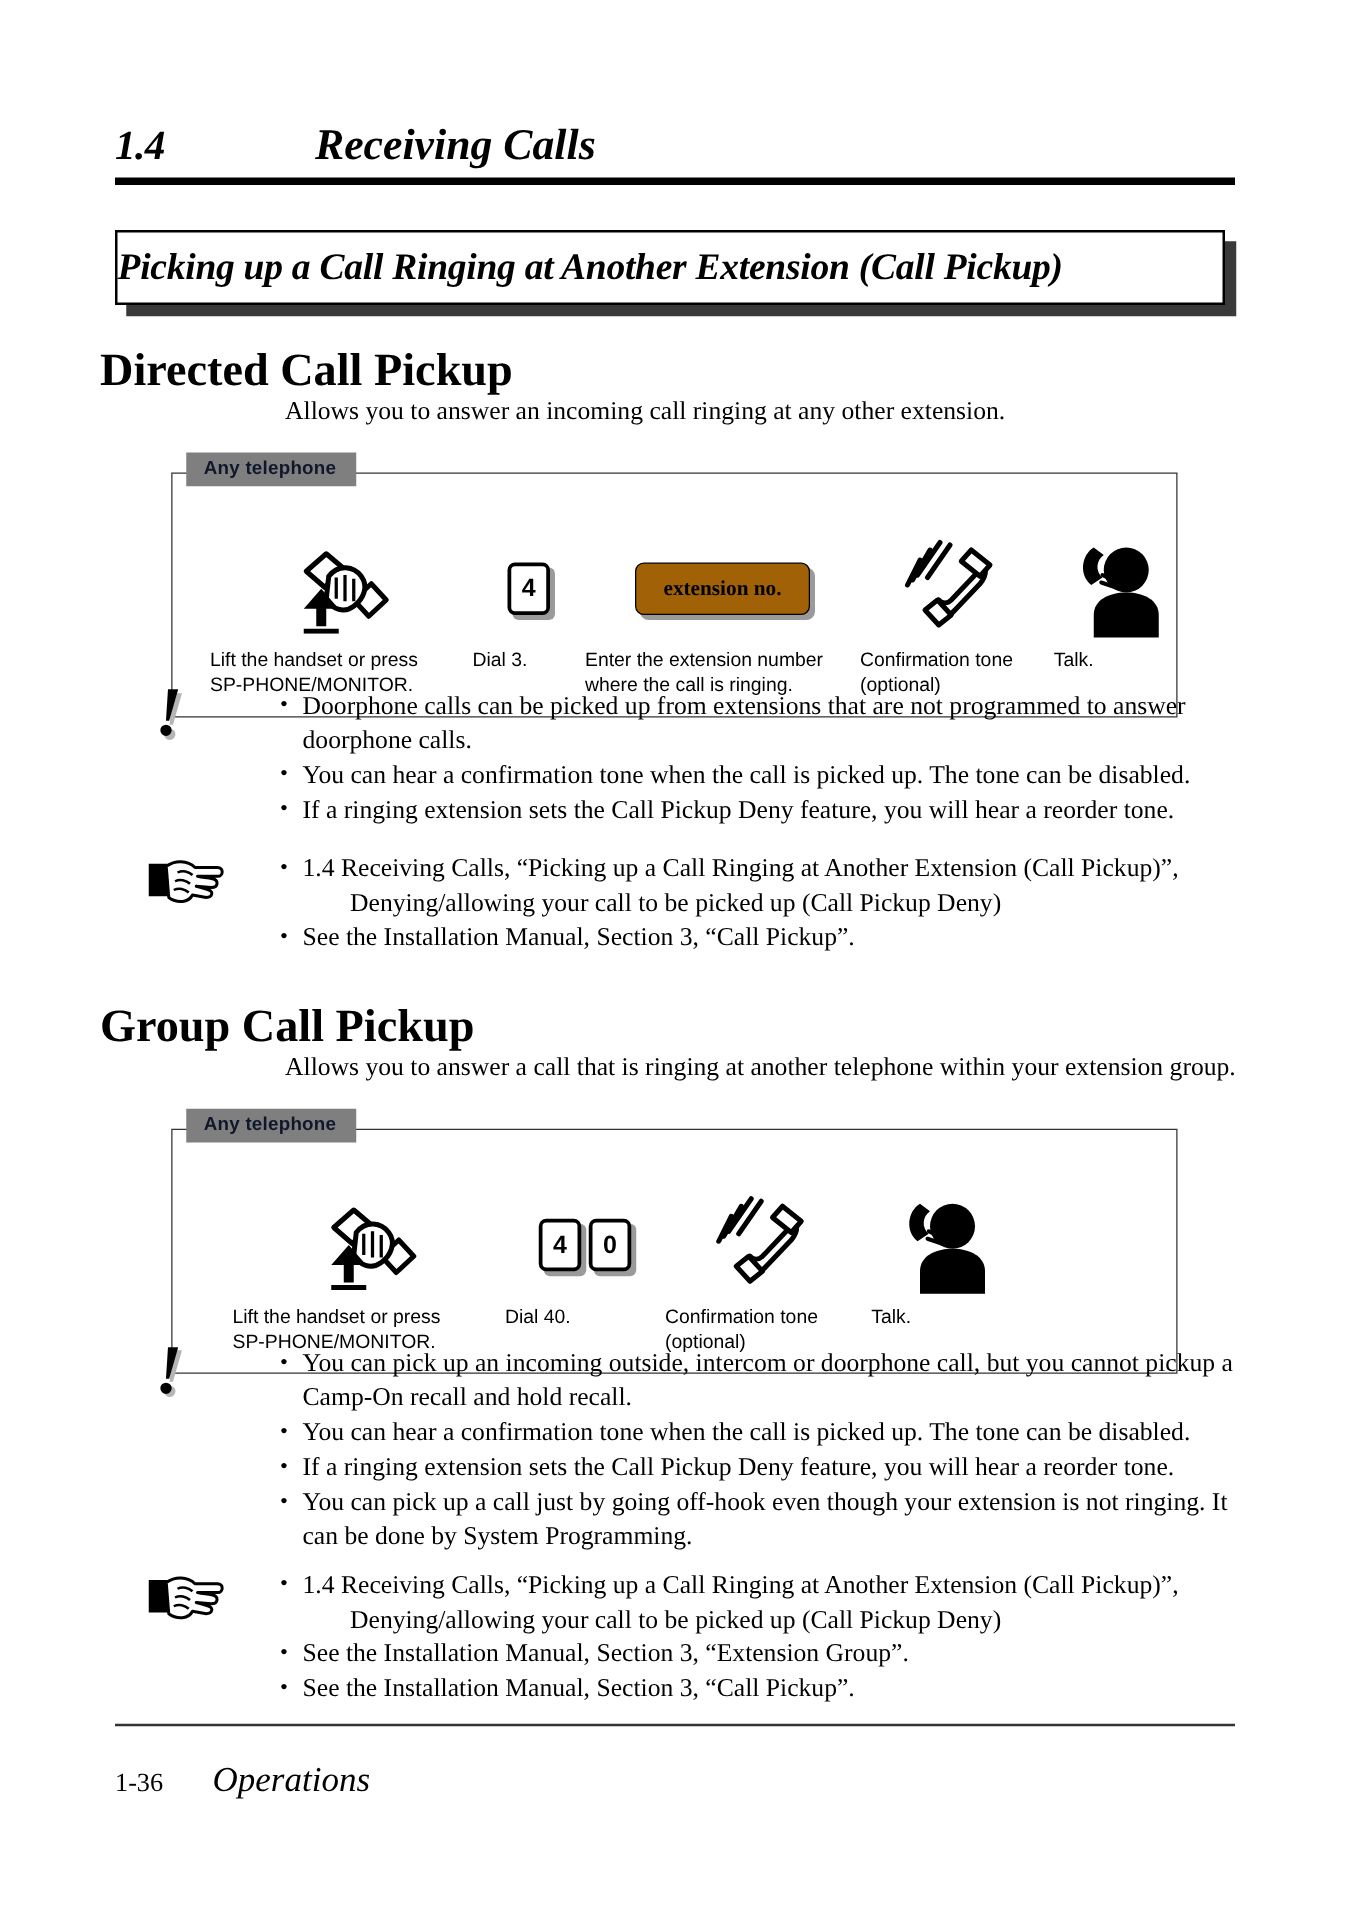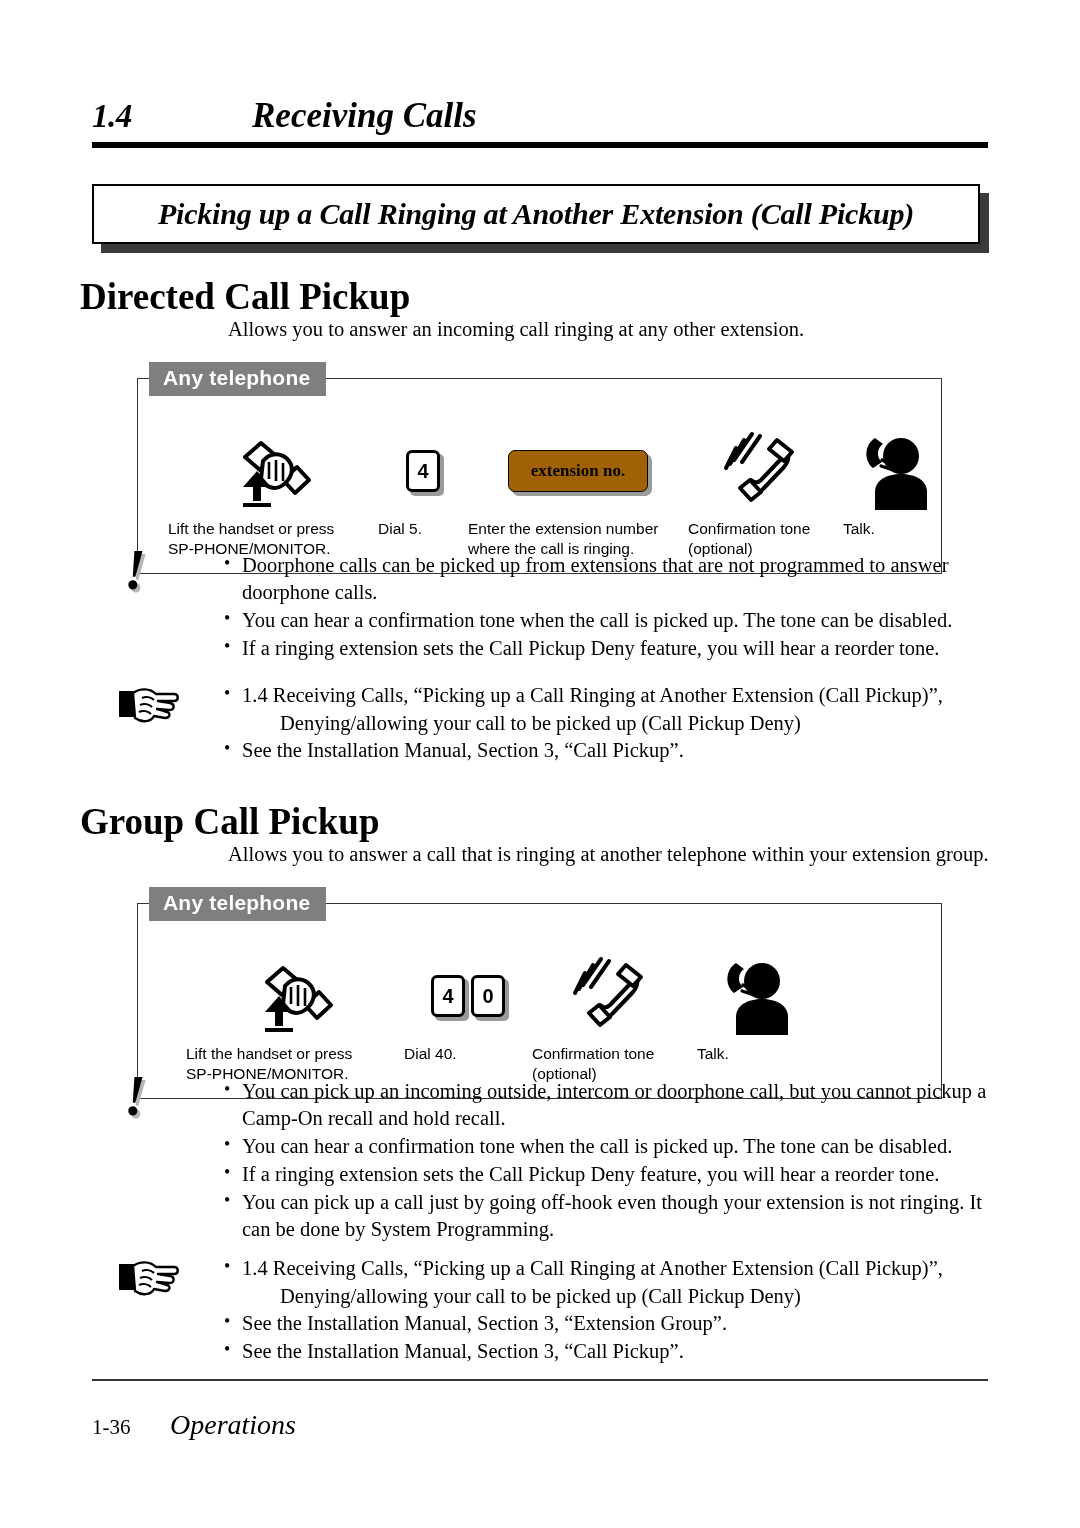--- a/index.html
+++ b/index.html
@@ -72,21 +72,21 @@
   .feature-box {
     position: absolute;
     left: 0;
     top: 0;
     width: 884px;
     height: 56px;
     background: #ffffff;
     border: 2px solid #000;
     display: flex;
     align-items: center;
-    justify-content: center;
+    justify-content: flex-start;
   }
   .feature-title {
     font-family: "Liberation Serif", serif;
     font-weight: bold;
     font-style: italic;
     font-size: 30px;
     letter-spacing: -0.2px;
     white-space: nowrap;
   }
 
@@ -118,24 +118,24 @@
     width: 805px;
     box-sizing: border-box;
     border: 1.5px solid #333;
     background: #fff;
   }
   .proc-tab {
     position: absolute;
     left: 12px;
     top: 0px;
     background: #7f7f7f;
-    color: #ffffff;
+    color: #0f172a;
     font-family: "Liberation Sans", sans-serif;
     font-weight: bold;
-    font-size: 21px;
+    font-size: 15px;
     padding: 5px 16px 6px 14px;
     letter-spacing: 0.2px;
     z-index: 3;
     line-height: 1.08;
   }
   .steps {
     display: flex;
     align-items: flex-start;
     padding: 52px 0 14px 0;
   }
@@ -356,21 +356,21 @@
 
         <div class="step" style="width:90px;">
           <div class="step-icon">
             <div class="step-icon-inner">
               <div class="key">
                 <div class="kshadow"></div>
                 <div class="kface">4</div>
               </div>
             </div>
           </div>
-          <div class="step-label">Dial 5.</div>
+          <div class="step-label">Dial 3.</div>
         </div>
 
         <div class="step" style="width:220px;">
           <div class="step-icon">
             <div class="step-icon-inner">
               <div class="extbox">
                 <div class="eshadow"></div>
                 <div class="eface">extension no.</div>
               </div>
             </div>

